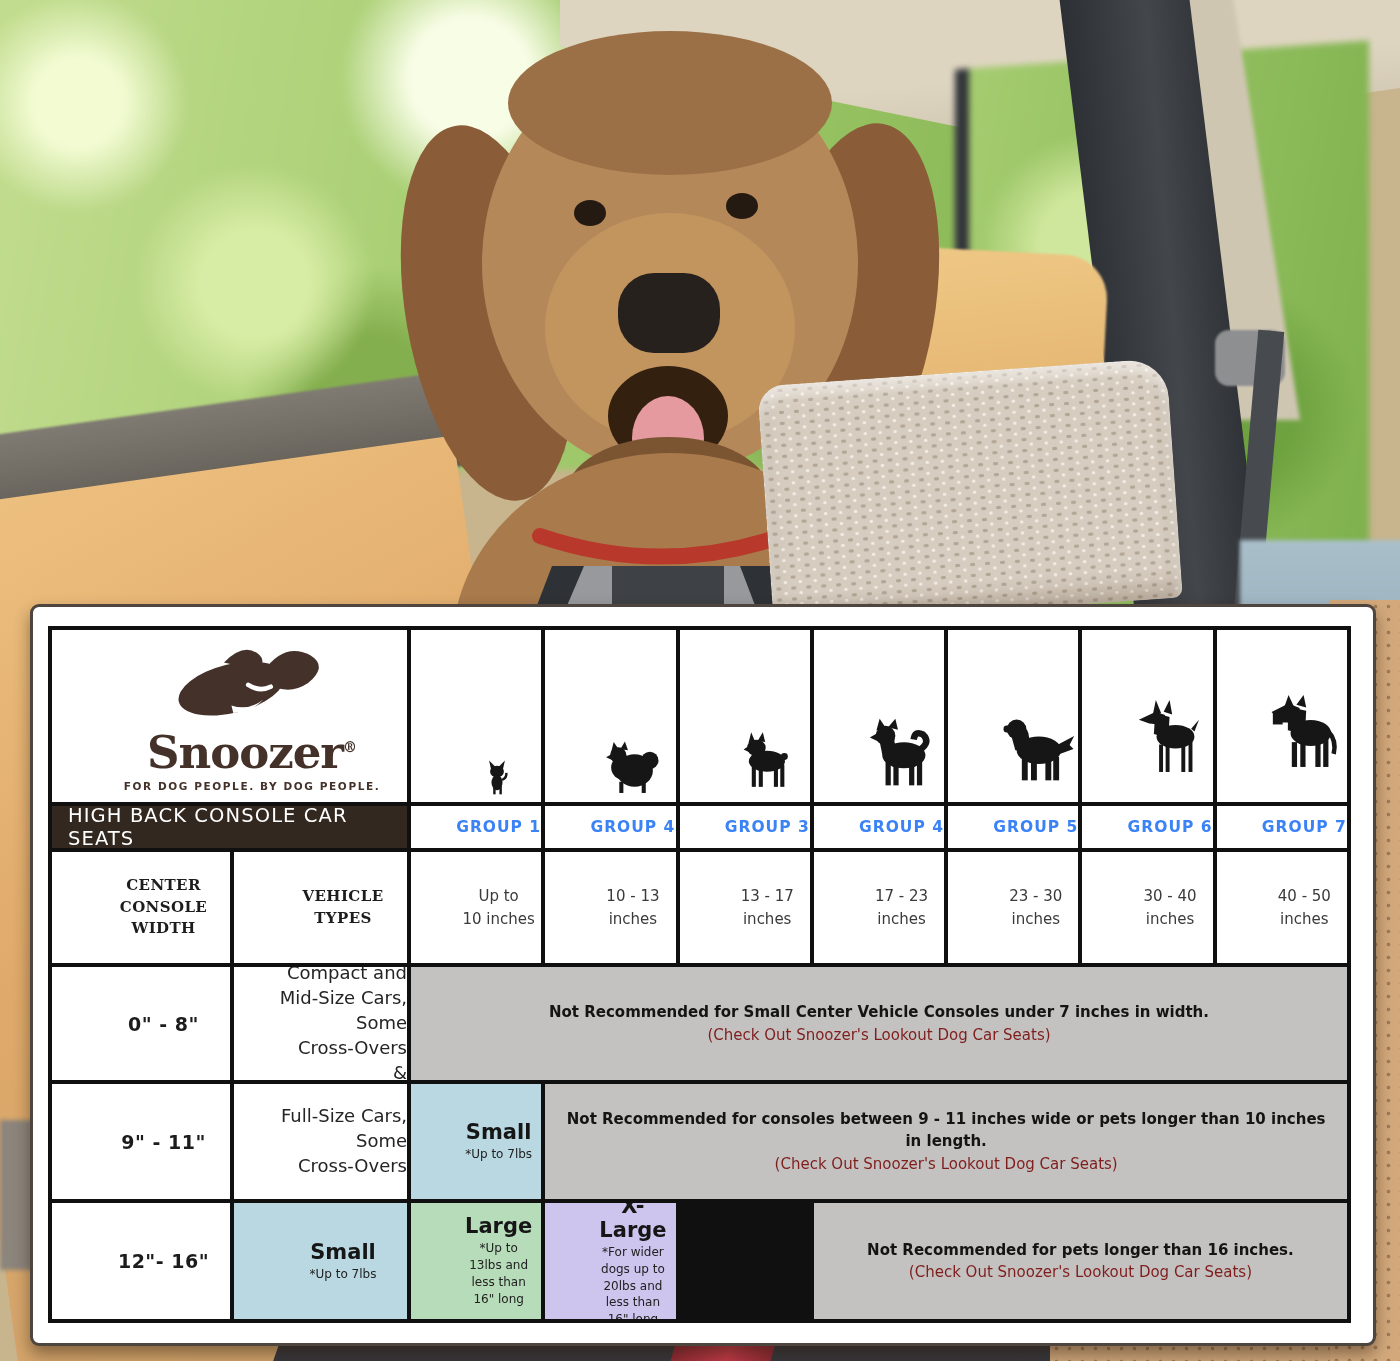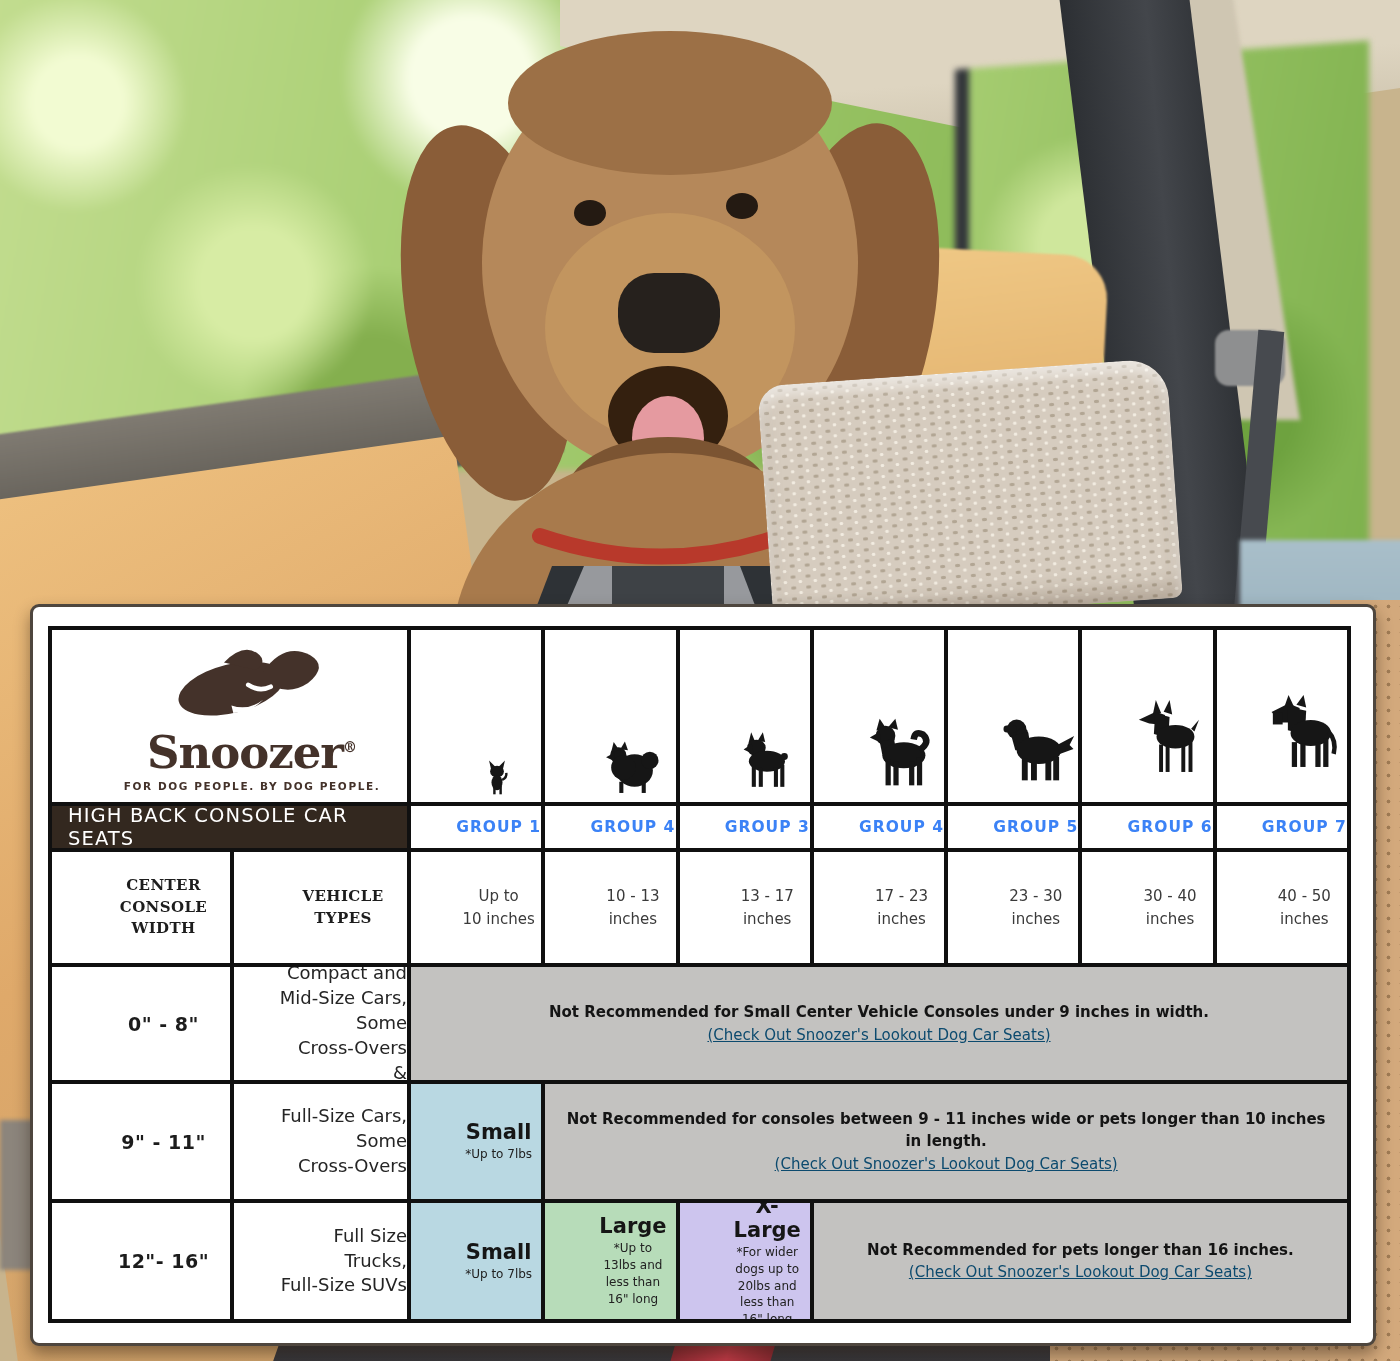--- a/index.html
+++ b/index.html
@@ -148,21 +148,21 @@
   .slabhead{
     font-family:"DejaVu Serif","Liberation Serif",serif;
     font-weight:bold;font-size:15px;letter-spacing:.4px;color:#1d1d1d;
     white-space:pre-line;line-height:1.45;
   }
   .cw{font-size:15px;color:#3a3a3a;white-space:pre-line;line-height:1.5;}
   .range{font-weight:bold;font-size:19px;color:#1c1c1c;letter-spacing:.5px;}
   .veh{font-size:18px;line-height:1.38;color:#242424;white-space:pre-line;text-align:right;}
   .note{background:#c3c2c0;padding:0 18px;}
   .note .nb{font-weight:bold;font-size:15px;color:#141414;line-height:1.5;}
-  .note .ns{font-size:15px;color:#0c4a6e;line-height:1.5;text-decoration:underline;}
+  .note .ns{font-size:15px;color:#7f1d1d;line-height:1.5;}
   .size-blue{background:#b9d8e2;}
   .size-green{background:#b7dcb9;}
   .size-purple{background:#cdc5ee;}
   .size-title{font-weight:bold;font-size:21px;color:#161616;}
   .size-sub{font-size:12px;color:#222;line-height:1.4;margin-top:2px;padding:0 8px;}
   
   .logo-cell{justify-content:center;}
   .brandname{
     font-family:"DejaVu Serif","Liberation Serif",serif;
     font-weight:bold;font-size:45px;color:#44322a;line-height:1;margin-top:4px;
@@ -353,39 +353,37 @@
     <div class="c cw">30 - 40 inches</div>
     <div class="c cw">40 - 50 inches</div>
 
     <div class="c range">0" - 8"</div>
     <div class="c veh">Sub-Compact,
 Compact and
 Mid-Size Cars, Some
 Cross-Overs &amp;
 Light SUVs</div>
     <div class="c note" style="grid-column:3/10;">
-      <div class="nb">Not Recommended for Small Center Vehicle Consoles under 9 inches in width.</div>
+      <div class="nb">Not Recommended for Small Center Vehicle Consoles under 7 inches in width.</div>
       <div class="ns">(Check Out Snoozer's Lookout Dog Car Seats)</div>
     </div>
 
     <div class="c range">9" - 11"</div>
     <div class="c veh">Full-Size Cars, Some
 Cross-Overs</div>
     <div class="c size-blue">
       <div class="size-title">Small</div>
       <div class="size-sub">*Up to 7lbs</div>
     </div>
     <div class="c note" style="grid-column:4/10;">
       <div class="nb">Not Recommended for consoles between 9 - 11 inches wide or pets longer than 10 inches in length.</div>
       <div class="ns">(Check Out Snoozer's Lookout Dog Car Seats)</div>
     </div>
 
     <div class="c range">12"- 16"</div>
-    <div class="c veh">Full Size Trucks,
-Full-Size SUVs</div>
     <div class="c size-blue">
       <div class="size-title">Small</div>
       <div class="size-sub">*Up to 7lbs</div>
     </div>
     <div class="c size-green">
       <div class="size-title">Large</div>
       <div class="size-sub">*Up to 13lbs and less than 16" long</div>
     </div>
     <div class="c size-purple">
       <div class="size-title">X-Large</div>

